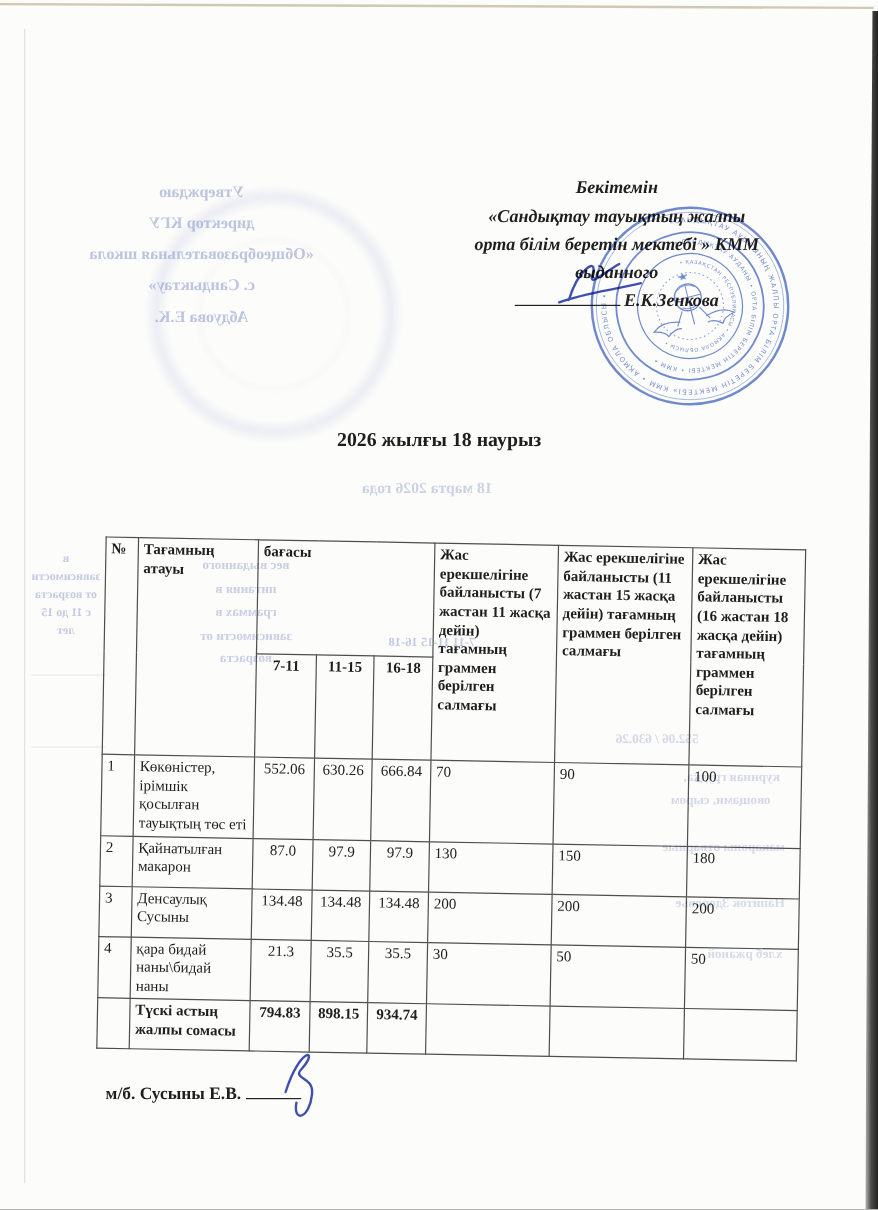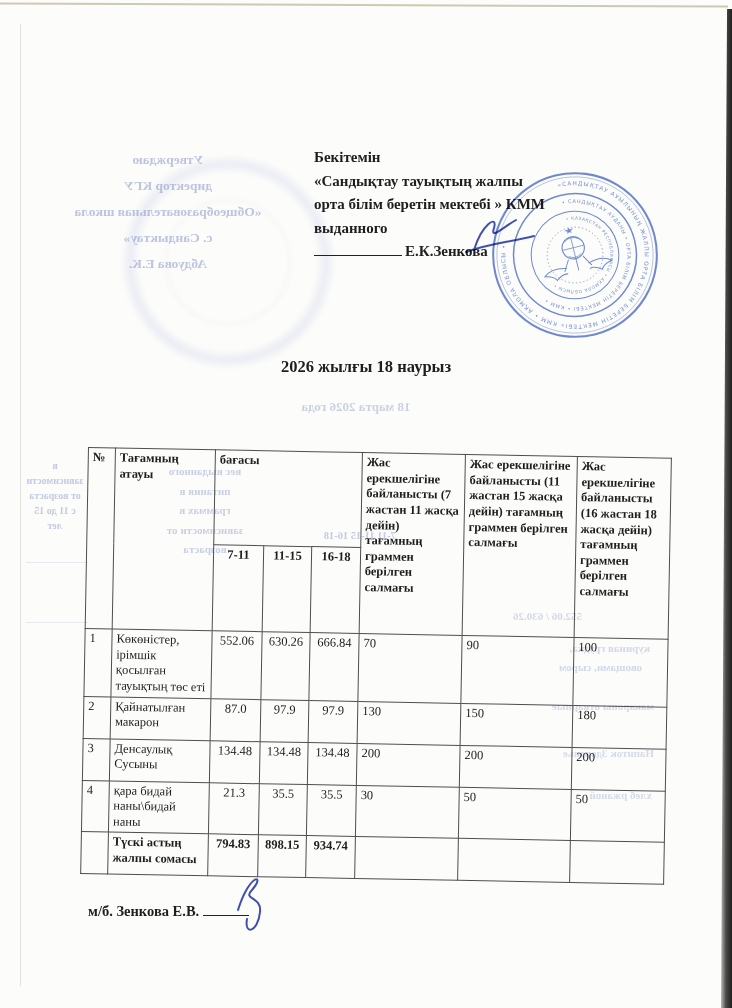--- a/index.html
+++ b/index.html
@@ -37,21 +37,21 @@
   .ghost-r3  { left:468px; top:747px; width:186px; font-size:11px; opacity:.3; }
   .ghost-r4  { left:446px; top:789px; width:206px; font-size:11px; opacity:.3; }
   .ghost-line { position:absolute; height:1px; background:#8b97c5; opacity:.18; }
   .gl1 { left:26px; top:562px; width:62px; }
   .gl2 { left:26px; top:622px; width:62px; }
   .ghost-stamp { position:absolute; left:118px; top:152px; filter:blur(2px);
                  opacity:.6; pointer-events:none; }
 
   
   .approval { position:absolute; top:146px; right:18px; width:400px;
-              text-align:left; font-weight:bold; font-size:15px; line-height:23.5px; }
+              text-align:center; font-weight:bold; font-size:15px; line-height:23.5px;font-style:italic; }
   .sig-underline { display:inline-block; width:88px; height:14px;
                    border-bottom:1.5px solid #222; margin-right:3px; }
 
   
   .stamp { position:absolute; left:482px; top:162px;
            mix-blend-mode:multiply; opacity:.92; }
   .sig1 { position:absolute; left:458px; top:206px; mix-blend-mode:multiply; }
   .sig2 { position:absolute; left:220px; top:864px; mix-blend-mode:multiply; }
 
   
@@ -250,20 +250,20 @@
           <td class="pnum">934.74</td>
           <td></td>
           <td></td>
           <td></td>
         </tr>
       </tbody>
     </table>
   </div>
 
   <div class="footer">
-    <span>м/б. Зенкова Е.В.</span>
+    <span>м/б. Сусыны Е.В.</span>
     <span class="sig-underline2"></span>
   </div>
   <svg class="sig2" width="60" height="80" viewBox="0 0 60 80">
     <path d="M18,46 C30,8 46,10 32,26 C22,36 42,32 40,48 C38,68 24,72 27,55" fill="none" stroke="#2b3daa" stroke-width="2" stroke-linecap="round" opacity="0.9"></path>
   </svg>
 
 </div>
 
 </body></html>

